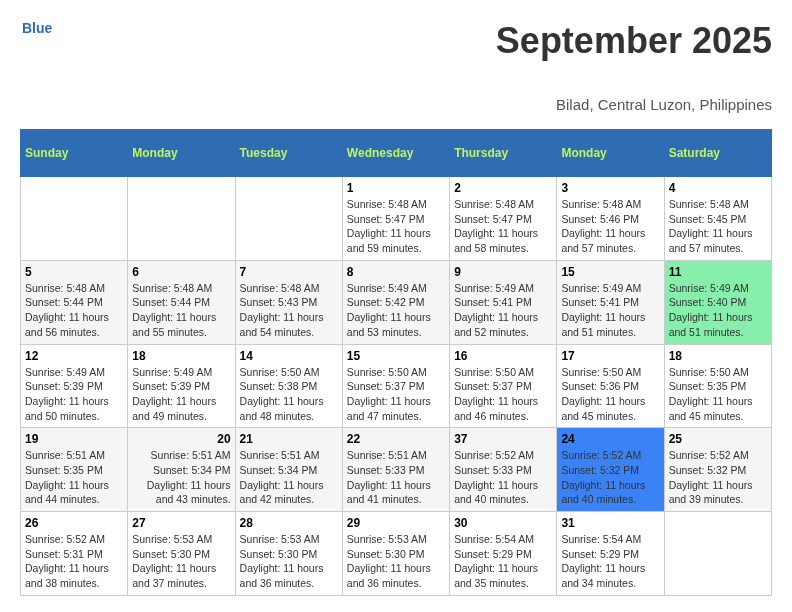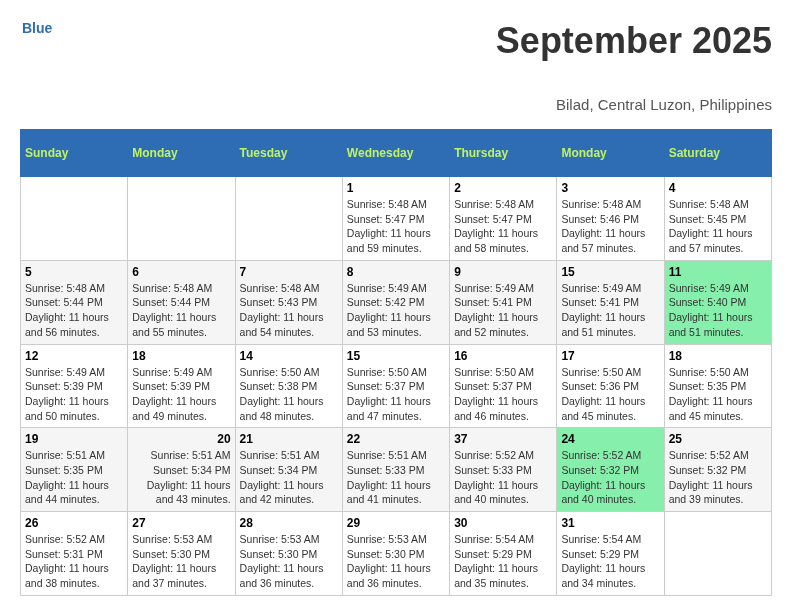--- a/index.html
+++ b/index.html
@@ -315,21 +315,21 @@
       </td>
         <td style="background: rgb(245, 245, 245);">
         <span class="day-number">37</span>
         <div class="day-info">
           Sunrise: 5:52 AM<br>
           Sunset: 5:33 PM<br>
           Daylight: 11 hours<br>
           and 40 minutes.
         </div>
       </td>
-        <td style="background: #86efac;">
+        <td style="background: #3b82f6;">
         <span class="day-number">24</span>
         <div class="day-info">
           Sunrise: 5:52 AM<br>
           Sunset: 5:32 PM<br>
           Daylight: 11 hours<br>
           and 40 minutes.
         </div>
       </td>
         <td style="background: rgb(245, 245, 245);">
         <span class="day-number">25</span>

